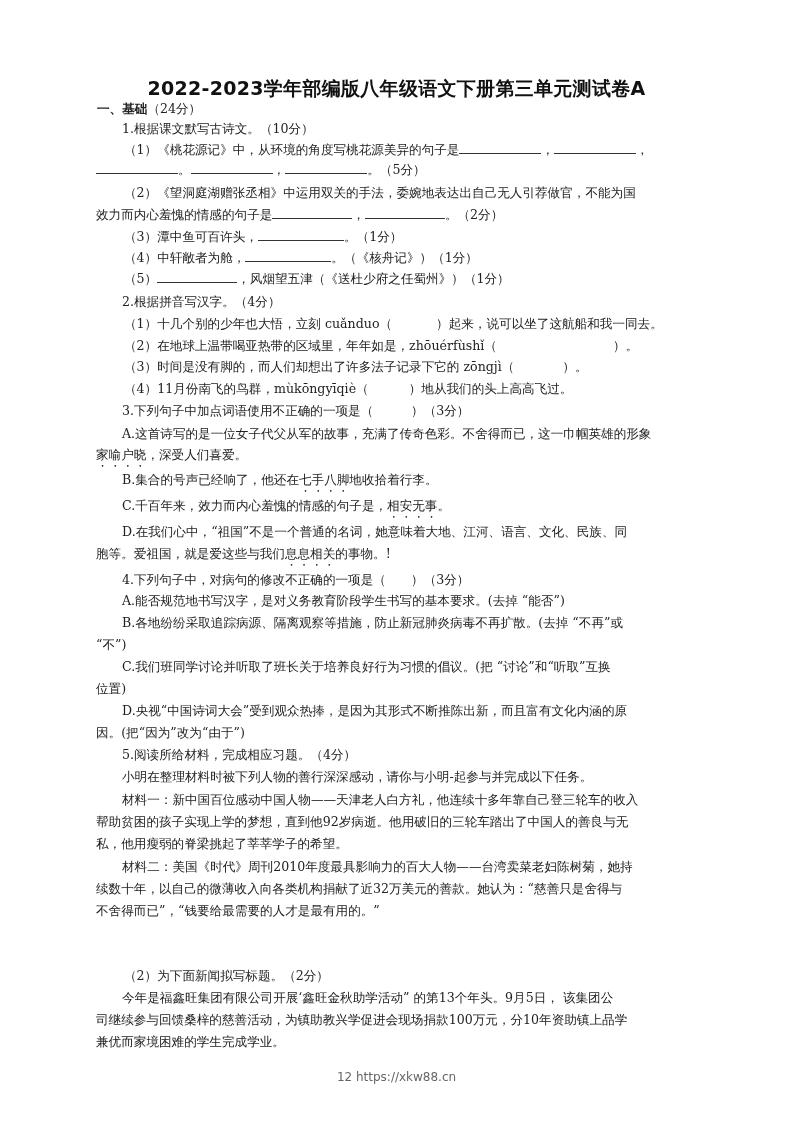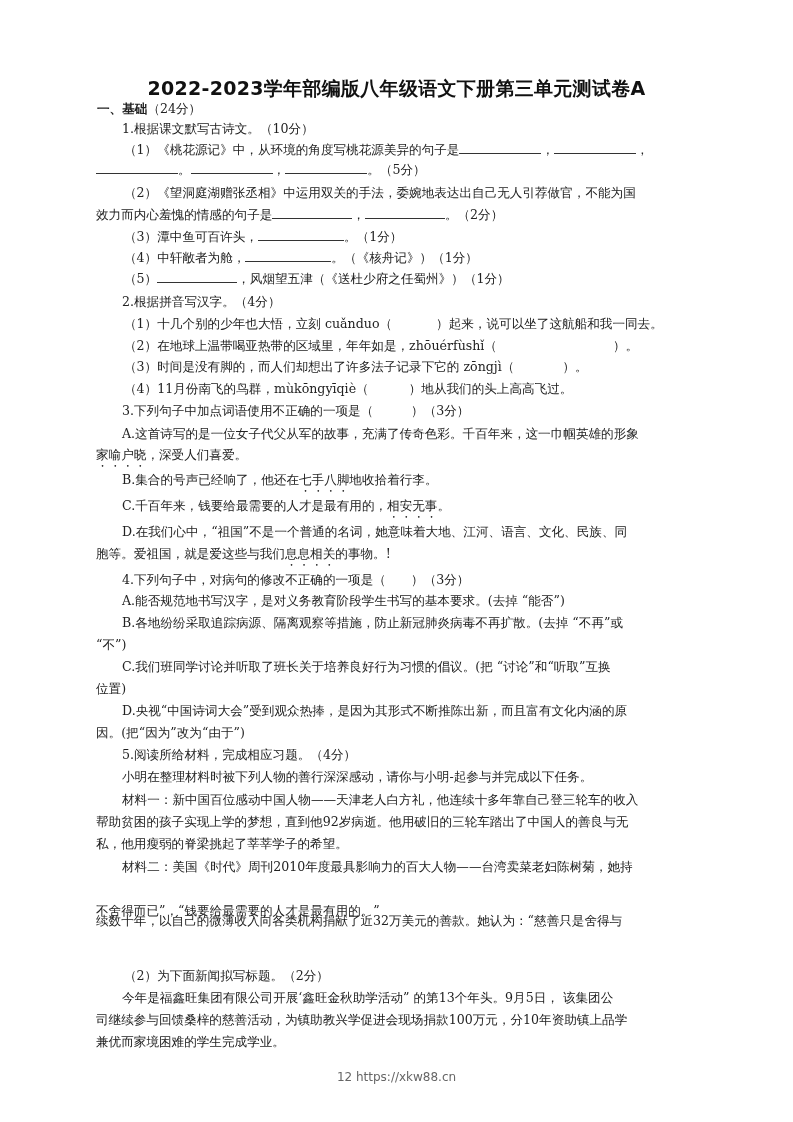--- a/index.html
+++ b/index.html
@@ -58,29 +58,29 @@
     <span>（2）在地球上温带喝亚热带的区域里，年年如是，zhōuérfùshǐ（</span><span class="paren" style="width:116px"></span><span>）。</span>
   </div>
   <div class="line" style="left:124px;top:358px;">
     <span>（3）时间是没有脚的，而人们却想出了许多法子记录下它的 zōngjì（</span><span class="paren" style="width:48px"></span><span>）。</span>
   </div>
   <div class="line" style="left:124px;top:380px;">
     <span>（4）11月份南飞的鸟群，mùkōngyīqiè（</span><span class="paren" style="width:40px"></span><span>）地从我们的头上高高飞过。</span>
   </div>
 
   <div class="line" style="left:122px;top:402px;">3.下列句子中加点词语使用不正确的一项是（　　　）（3分）</div>
-  <div class="line" style="left:122px;top:425px;">A.这首诗写的是一位女子代父从军的故事，充满了传奇色彩。千百年来，这一巾帼英雄的形象</div>
+  <div class="line" style="left:122px;top:425px;">A.这首诗写的是一位女子代父从军的故事，充满了传奇色彩。不舍得而已，这一巾帼英雄的形象</div>
   <div class="line" style="left:96px;top:446px;">
     <span class="dot">家喻户晓</span><span>，深受人们喜爱。</span>
   </div>
   <div class="line" style="left:122px;top:471px;">
     <span>B.集合的号声已经响了，他还在</span><span class="dot">七手八脚</span><span>地收拾着行李。</span>
   </div>
   <div class="line" style="left:122px;top:497px;">
-    <span>C.千百年来，钱要给最需要的人才是最有用的，</span><span class="dot">相安无事</span><span>。</span>
+    <span>C.千百年来，效力而内心羞愧的情感的句子是，</span><span class="dot">相安无事</span><span>。</span>
   </div>
   <div class="line" style="left:122px;top:523px;">D.在我们心中，“祖国”不是一个普通的名词，她意味着大地、江河、语言、文化、民族、同</div>
   <div class="line" style="left:96px;top:545px;">
     <span>胞等。爱祖国，就是爱这些与我们</span><span class="dot">息息相关</span><span>的事物。!</span>
   </div>
 
   <div class="line" style="left:122px;top:571px;">4.下列句子中，对病句的修改不正确的一项是（　　）（3分）</div>
   <div class="line" style="left:122px;top:592px;">A.能否规范地书写汉字，是对义务教育阶段学生书写的基本要求。(去掉 “能否”)</div>
   <div class="line" style="left:122px;top:614px;">B.各地纷纷采取追踪病源、隔离观察等措施，防止新冠肺炎病毒不再扩散。(去掉 “不再”或</div>
   <div class="line" style="left:96px;top:636px;">“不”)</div>
@@ -88,21 +88,21 @@
   <div class="line" style="left:96px;top:680px;">位置)</div>
   <div class="line" style="left:122px;top:702px;">D.央视“中国诗词大会”受到观众热捧，是因为其形式不断推陈出新，而且富有文化内涵的原</div>
   <div class="line" style="left:96px;top:724px;">因。(把“因为”改为“由于”)</div>
 
   <div class="line" style="left:122px;top:746px;text-align:right;">5.阅读所给材料，完成相应习题。（4分）</div>
   <div class="line" style="left:122px;top:768px;">小明在整理材料时被下列人物的善行深深感动，请你与小明-起参与并完成以下任务。</div>
   <div class="line" style="left:122px;top:791px;">材料一：新中国百位感动中国人物——天津老人白方礼，他连续十多年靠自己登三轮车的收入</div>
   <div class="line" style="left:96px;top:813px;">帮助贫困的孩子实现上学的梦想，直到他92岁病逝。他用破旧的三轮车踏出了中国人的善良与无</div>
   <div class="line" style="left:96px;top:835px;">私，他用瘦弱的脊梁挑起了莘莘学子的希望。</div>
   <div class="line" style="left:122px;top:858px;">材料二：美国《时代》周刊2010年度最具影响力的百大人物——台湾卖菜老妇陈树菊，她持</div>
-  <div class="line" style="left:96px;top:880px;margin-top:32px;">续数十年，以自己的微薄收入向各类机构捐献了近32万美元的善款。她认为：“慈善只是舍得与</div>
+  <div class="line" style="left:96px;top:880px;">续数十年，以自己的微薄收入向各类机构捐献了近32万美元的善款。她认为：“慈善只是舍得与</div>
   <div class="line" style="left:96px;top:902px;">不舍得而已”，“钱要给最需要的人才是最有用的。”</div>
   <div class="line" style="left:124px;top:967px;">（2）为下面新闻拟写标题。（2分）</div>
   <div class="line" style="left:122px;top:989px;">今年是福鑫旺集团有限公司开展‘鑫旺金秋助学活动” 的第13个年头。9月5日， 该集团公</div>
   <div class="line" style="left:96px;top:1011px;">司继续参与回馈桑梓的慈善活动，为镇助教兴学促进会现场捐款100万元，分10年资助镇上品学</div>
   <div class="line" style="left:96px;top:1033px;">兼优而家境困难的学生完成学业。</div>
 
   <div class="footer">12 https://xkw88.cn</div>
 </div>
 
 </body></html>

